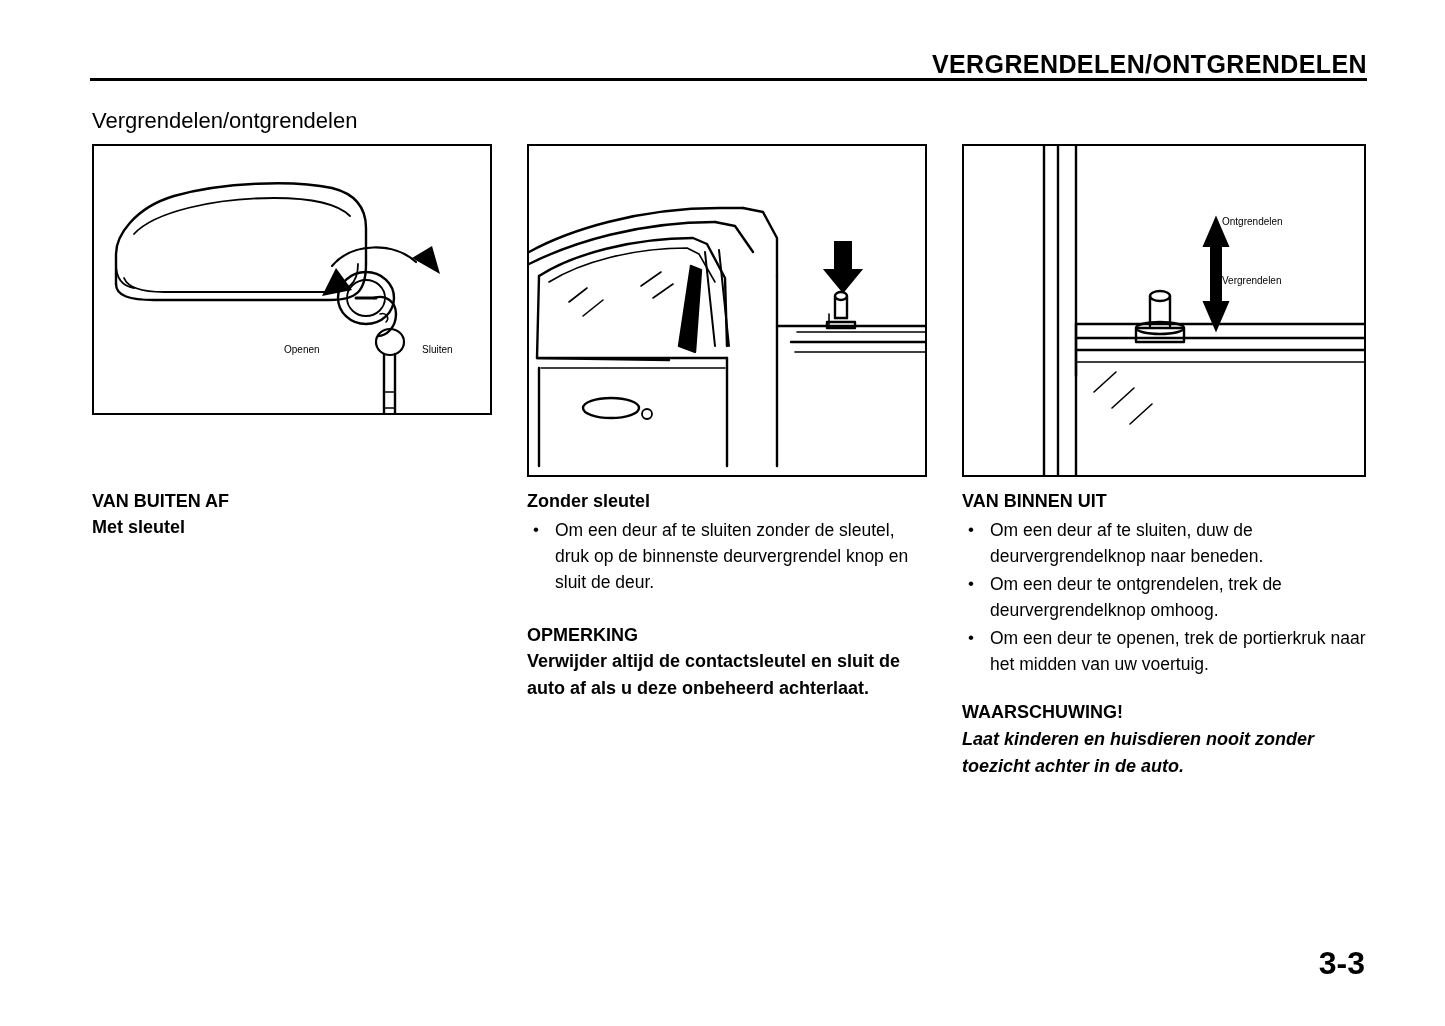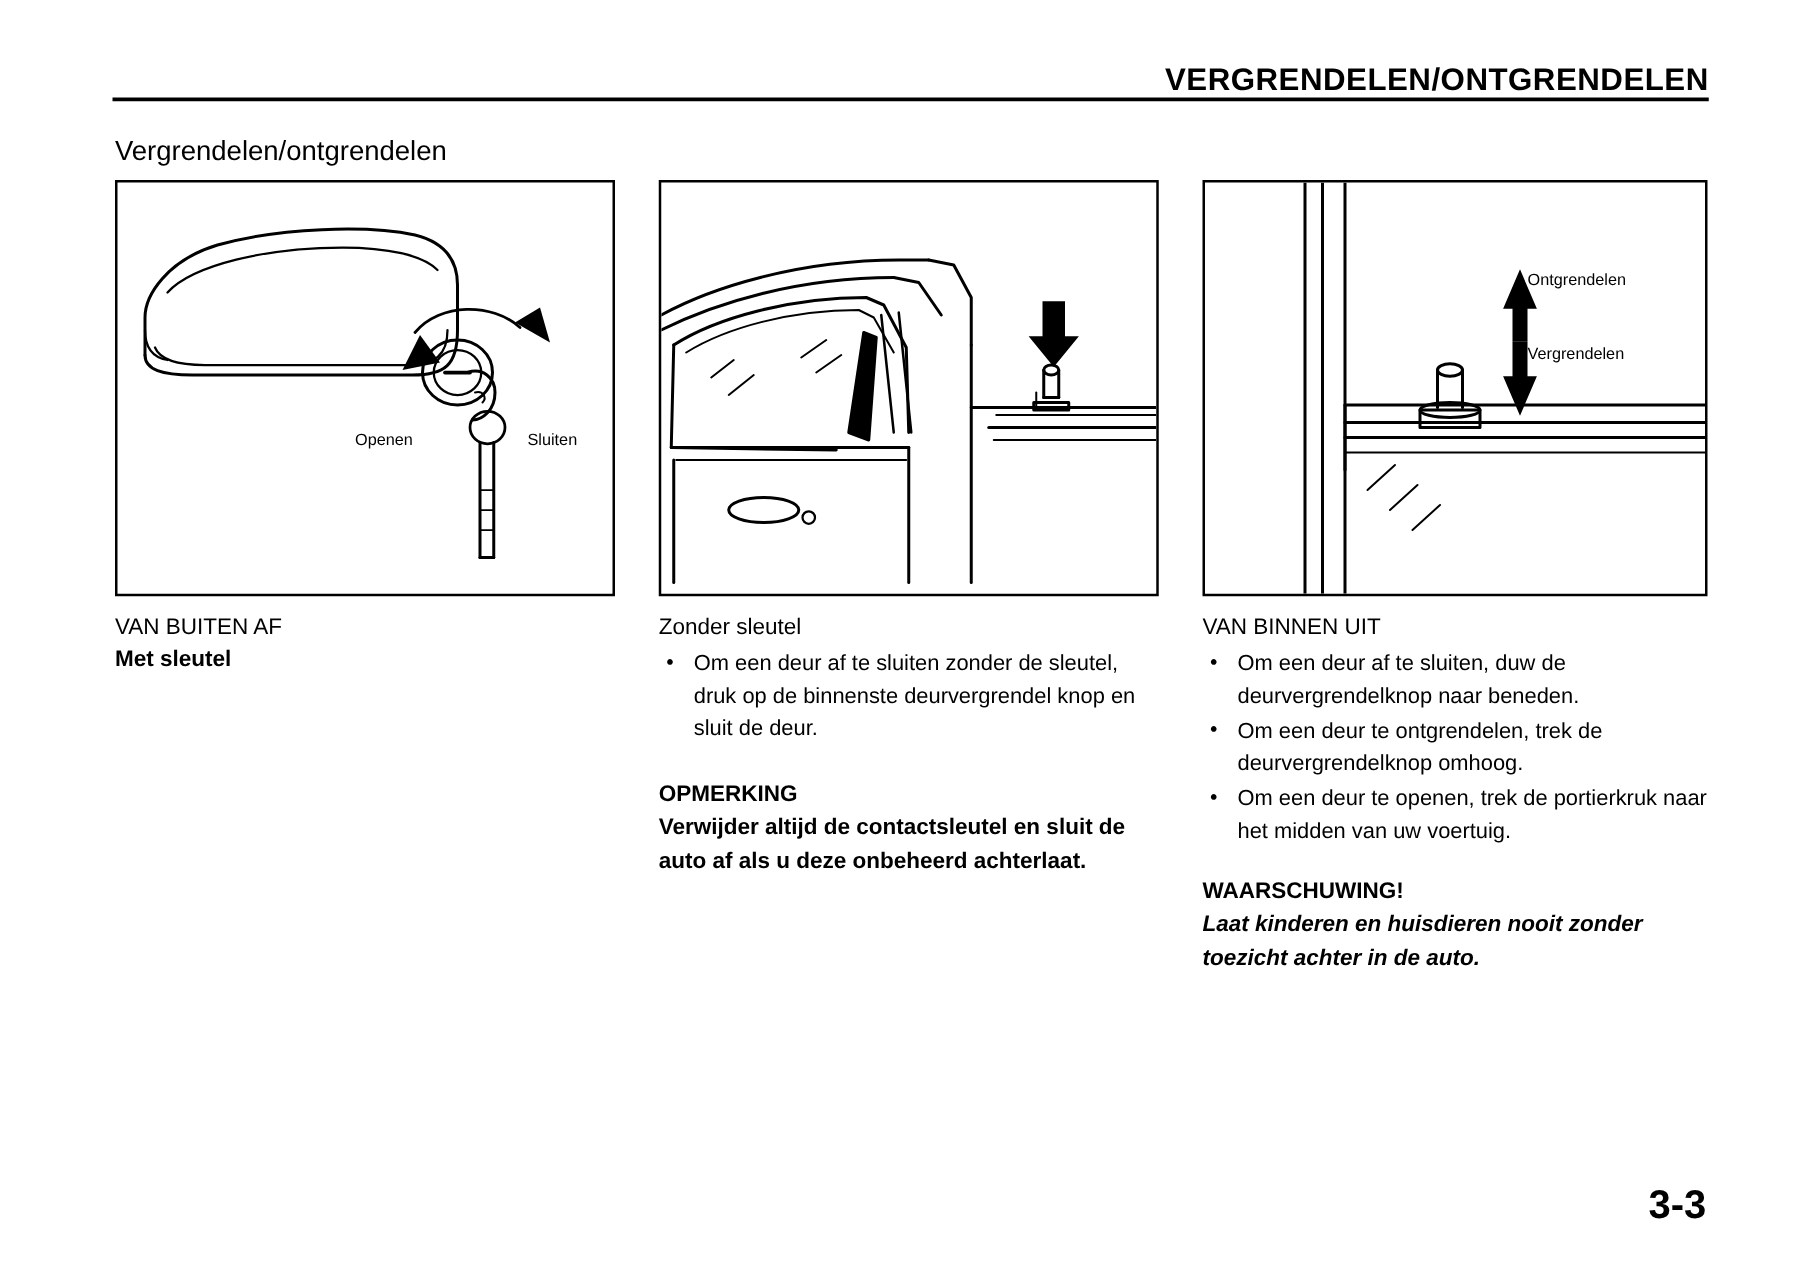--- a/index.html
+++ b/index.html
@@ -49,44 +49,44 @@
     font-weight: normal;
   }
   
   .figbox {
     position: absolute;
     border: 2px solid #000;
     box-sizing: border-box;
     overflow: hidden;
     background: #fff;
   }
-  #fig1 { left: 92px;  top: 144px; width: 400px; height: 333px; }
+  #fig1 { left: 92px;  top: 144px; width: 400px; height: 271px; }
   #fig2 { left: 527px; top: 144px; width: 400px; height: 333px; }
   #fig3 { left: 962px; top: 144px; width: 404px; height: 333px; }
 
   .fig-label {
     position: absolute;
-    font-size: 13px;
+    font-size: 10px;
     white-space: nowrap;
   }
   
   .col {
     position: absolute;
     top: 488px;
     font-size: 17.5px;
     line-height: 1.48;
   }
   #col1 { left: 92px;  width: 400px; }
   #col2 { left: 527px; width: 400px; }
   #col3 { left: 962px; width: 404px; }
 
   .col h3 {
     margin: 0;
     font-size: 18px;
-    font-weight: normal;
+    font-weight: bold;
     line-height: 1.45;
   }
   .col h4 {
     margin: 0 0 4px 0;
     font-size: 18px;
     font-weight: bold;
     line-height: 1.45;
   }
   ul.bullets {
     list-style: none;

